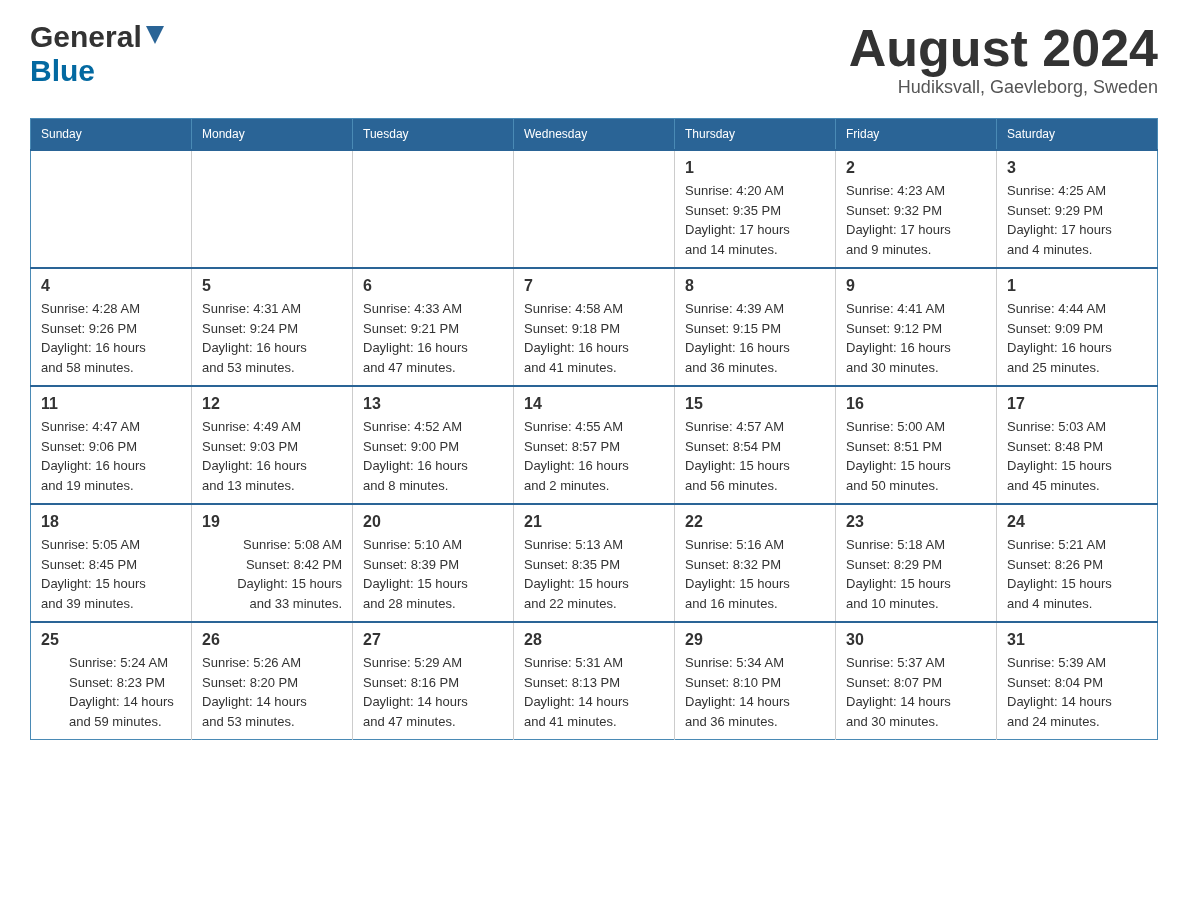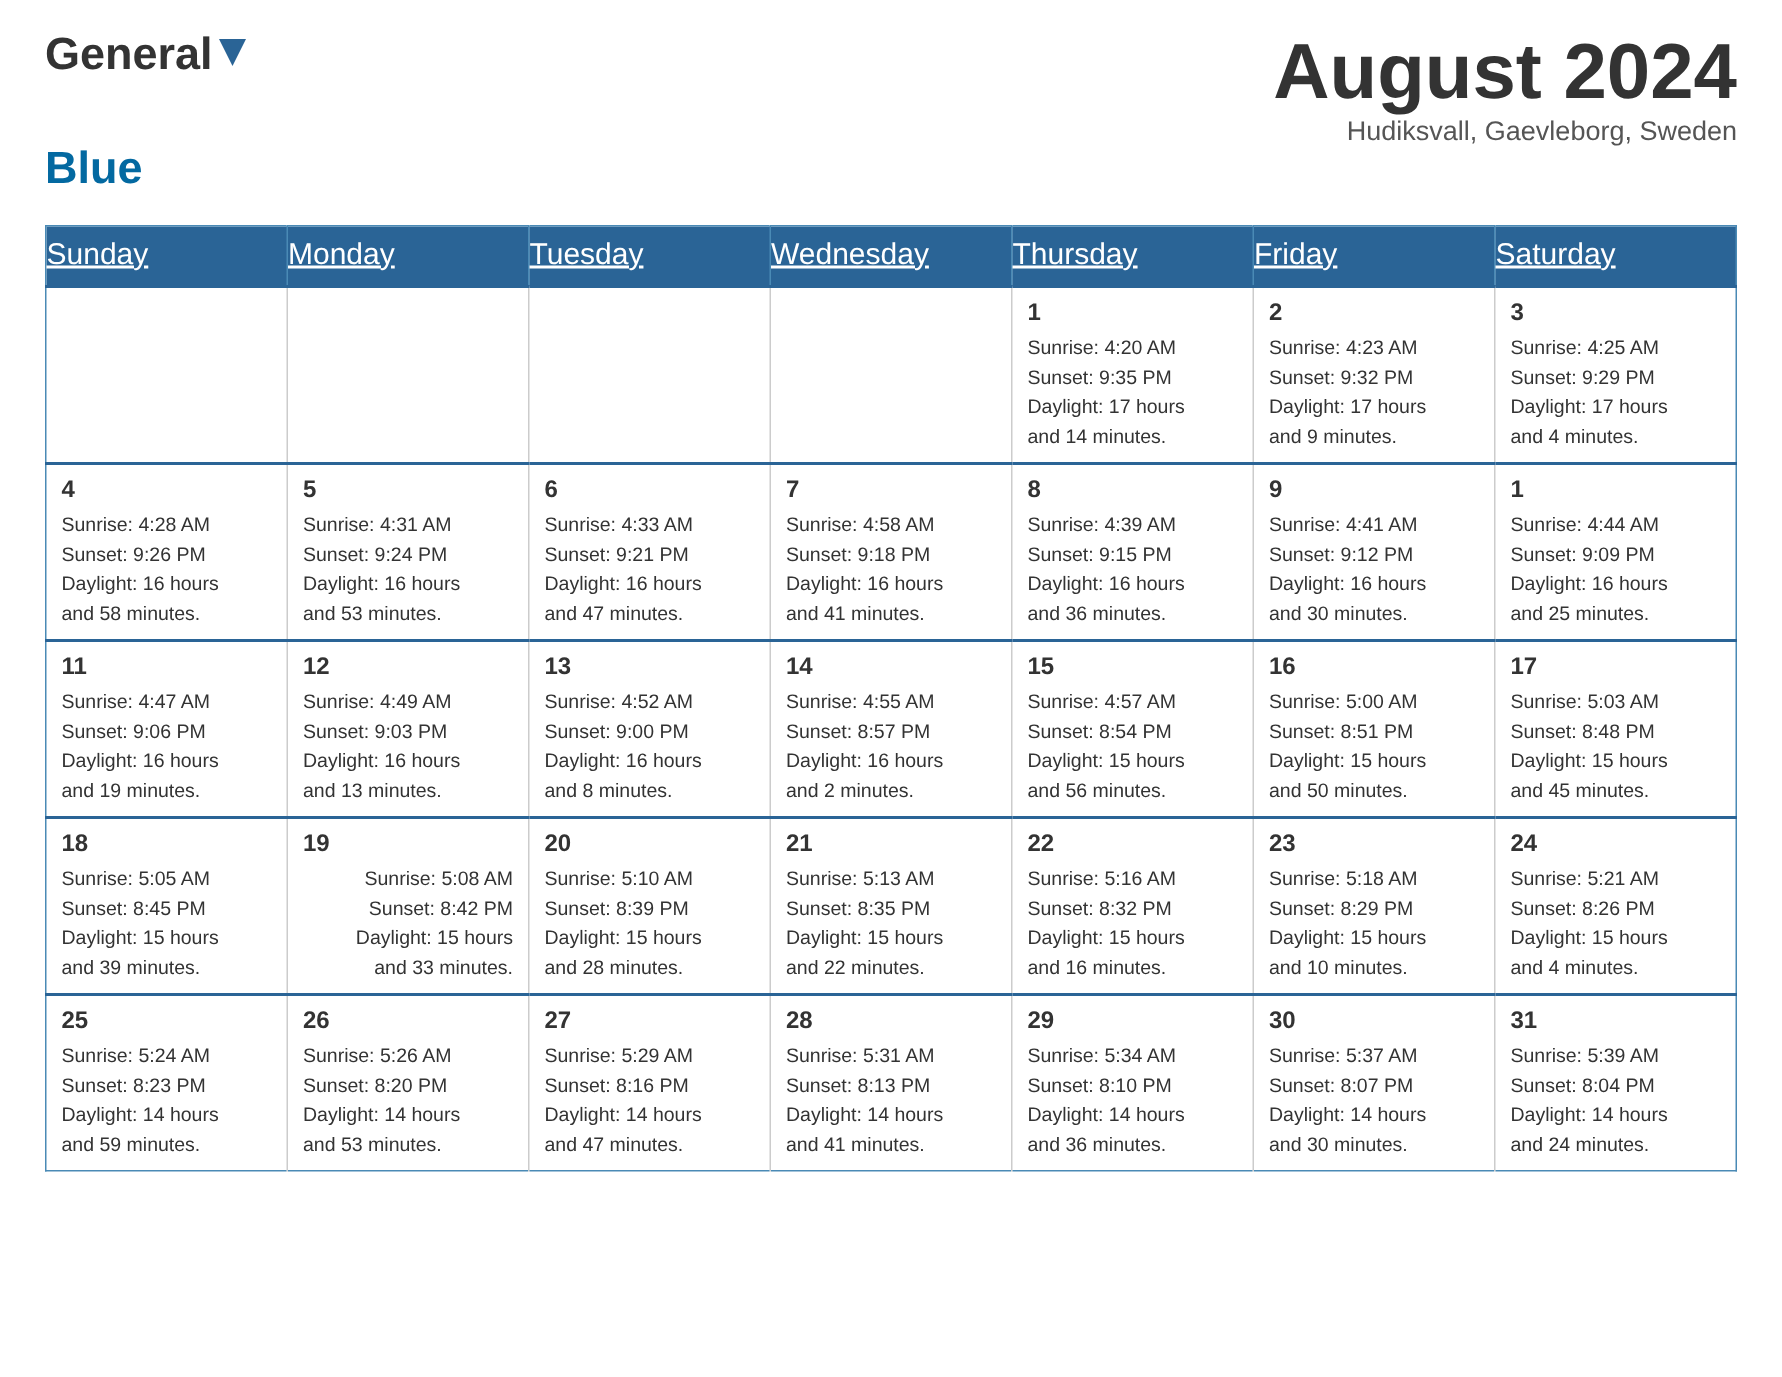--- a/index.html
+++ b/index.html
@@ -14,21 +14,20 @@
     .header {
       display: flex;
       justify-content: space-between;
       align-items: flex-start;
       margin-bottom: 20px;
     }
     .logo {
       display: flex;
       flex-direction: column;
       align-items: flex-start;
-      gap: 42px;
     }
     .logo-icon {
       display: inline-flex;
       align-items: center;
     }
     .title-block {
       text-align: right;
     }
     .title-block h1 {
       font-size: 52px;
@@ -43,25 +42,24 @@
     }
     .calendar {
       width: 100%;
       border-collapse: collapse;
       border: 1px solid #4a8ab5;
     }
     .calendar thead tr th {
       background-color: #2a6496;
       color: #fff;
       text-align: left;
-      padding: 8px 0;
-      font-size: 20px;
+      padding: 8px 10px;
+      font-size: 12px;
       font-weight: normal;
       border-right: 1px solid #4a8ab5;
-      text-decoration: underline;
     }
     .calendar thead tr th:last-child {
       border-right: none;
       margin-left: 48px;
     }
     .calendar tbody tr td {
       vertical-align: top;
       padding: 8px 10px;
       border-top: 2px solid #2a6496;
       border-right: 1px solid #ccc;
@@ -300,21 +298,21 @@
           <span class="day-number">24</span>
           <div class="day-info" style="white-space: pre-line;">Sunrise: 5:21 AM
 Sunset: 8:26 PM
 Daylight: 15 hours
 and 4 minutes.</div>
         </td>
       </tr>
       <tr>
         <td>
           <span class="day-number">25</span>
-          <div class="day-info" style="white-space: pre-line;">Sunrise: 5:24 AM
+          <div class="day-info" style="white-space: pre-line; margin-left: 28px;">Sunrise: 5:24 AM
 Sunset: 8:23 PM
 Daylight: 14 hours
 and 59 minutes.</div>
         </td>
         <td>
           <span class="day-number">26</span>
           <div class="day-info" style="white-space: pre-line;">Sunrise: 5:26 AM
 Sunset: 8:20 PM
 Daylight: 14 hours
 and 53 minutes.</div>

